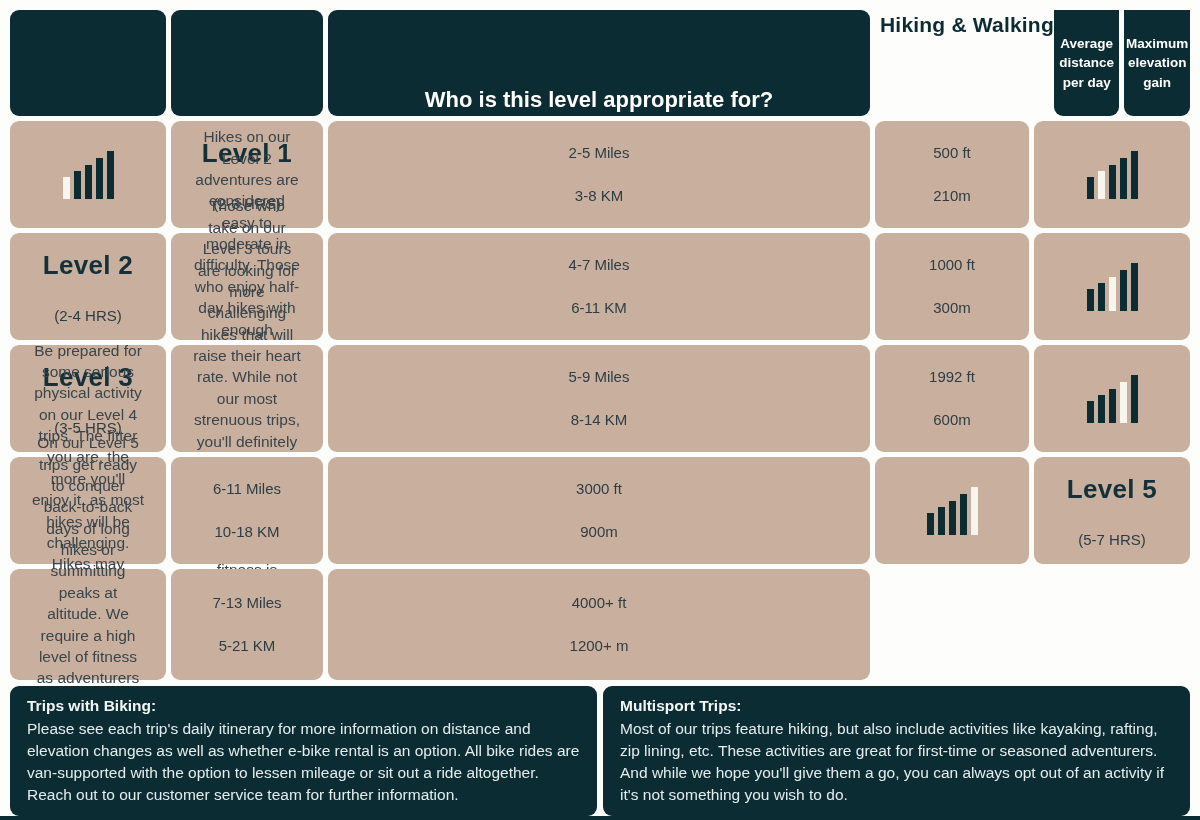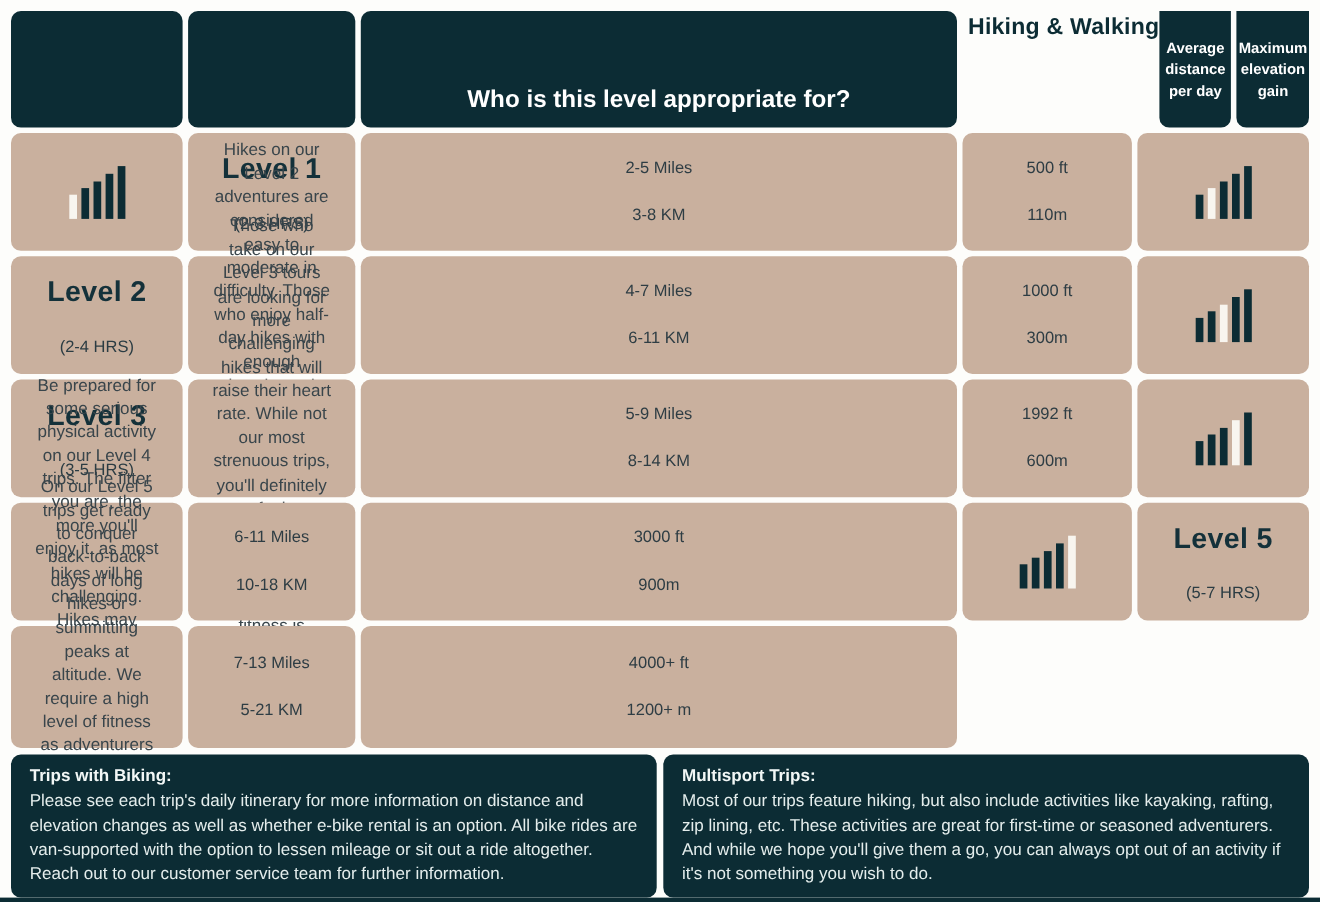--- a/index.html
+++ b/index.html
@@ -22,21 +22,21 @@
     grid-template-rows:106px 107px 107px 107px 107px 111px;
     gap:5px;
   }
   .cell{border-radius:9px;}
   .dark{background:var(--dark);}
   .tan{background:var(--tan);}
 
   
   .hdr-question{
     display:flex;align-items:flex-end;justify-content:center;
-    padding-bottom:13px;
+    padding-bottom:3px;
     color:#fff;font-size:22px;font-weight:bold;
   }
   .hdr-right{grid-column:4 / 6;display:flex;}
   .hdr-caps{display:flex;gap:5px;height:15px;}
   .hdr-cap{flex:1;background:var(--dark);border-radius:9px 9px 0 0;}
   .hdr-band{
     height:30px;display:flex;align-items:center;justify-content:center;
     color:var(--dark);font-size:21px;font-weight:bold;letter-spacing:.2px;
   }
   .hdr-subs{display:flex;gap:5px;flex:1;}
@@ -120,21 +120,21 @@
     <div class="cell tan level-cell">
       <div class="level-name">Level 1</div>
       <div class="level-hours">(2-3 HRS)</div>
     </div>
     <div class="cell tan data-cell">
       <div>2-5 Miles</div>
       <div>3-8 KM</div>
     </div>
     <div class="cell tan data-cell">
       <div>500 ft</div>
-      <div>110m</div>
+      <div>210m</div>
     </div>
 
     <div class="cell tan icon-cell">
       <div class="bars">
         <span class="bar b1"></span>
         <span class="bar b2 hl"></span>
         <span class="bar b3"></span>
         <span class="bar b4"></span>
         <span class="bar b5"></span>
       </div>

